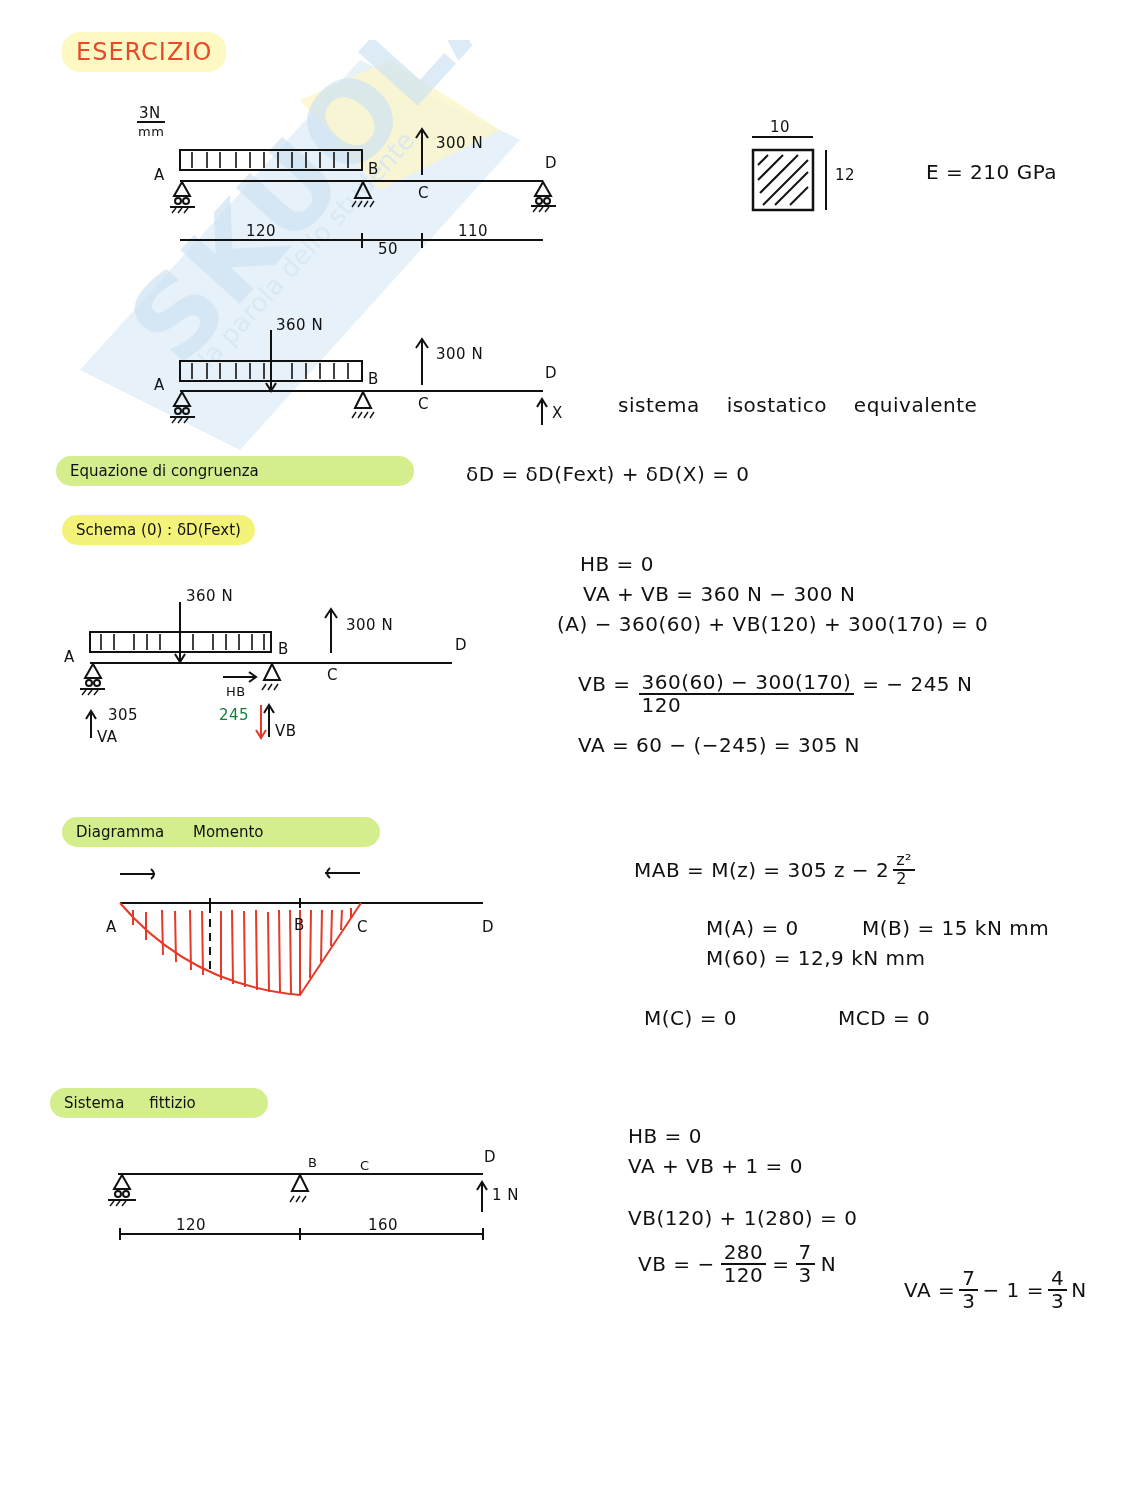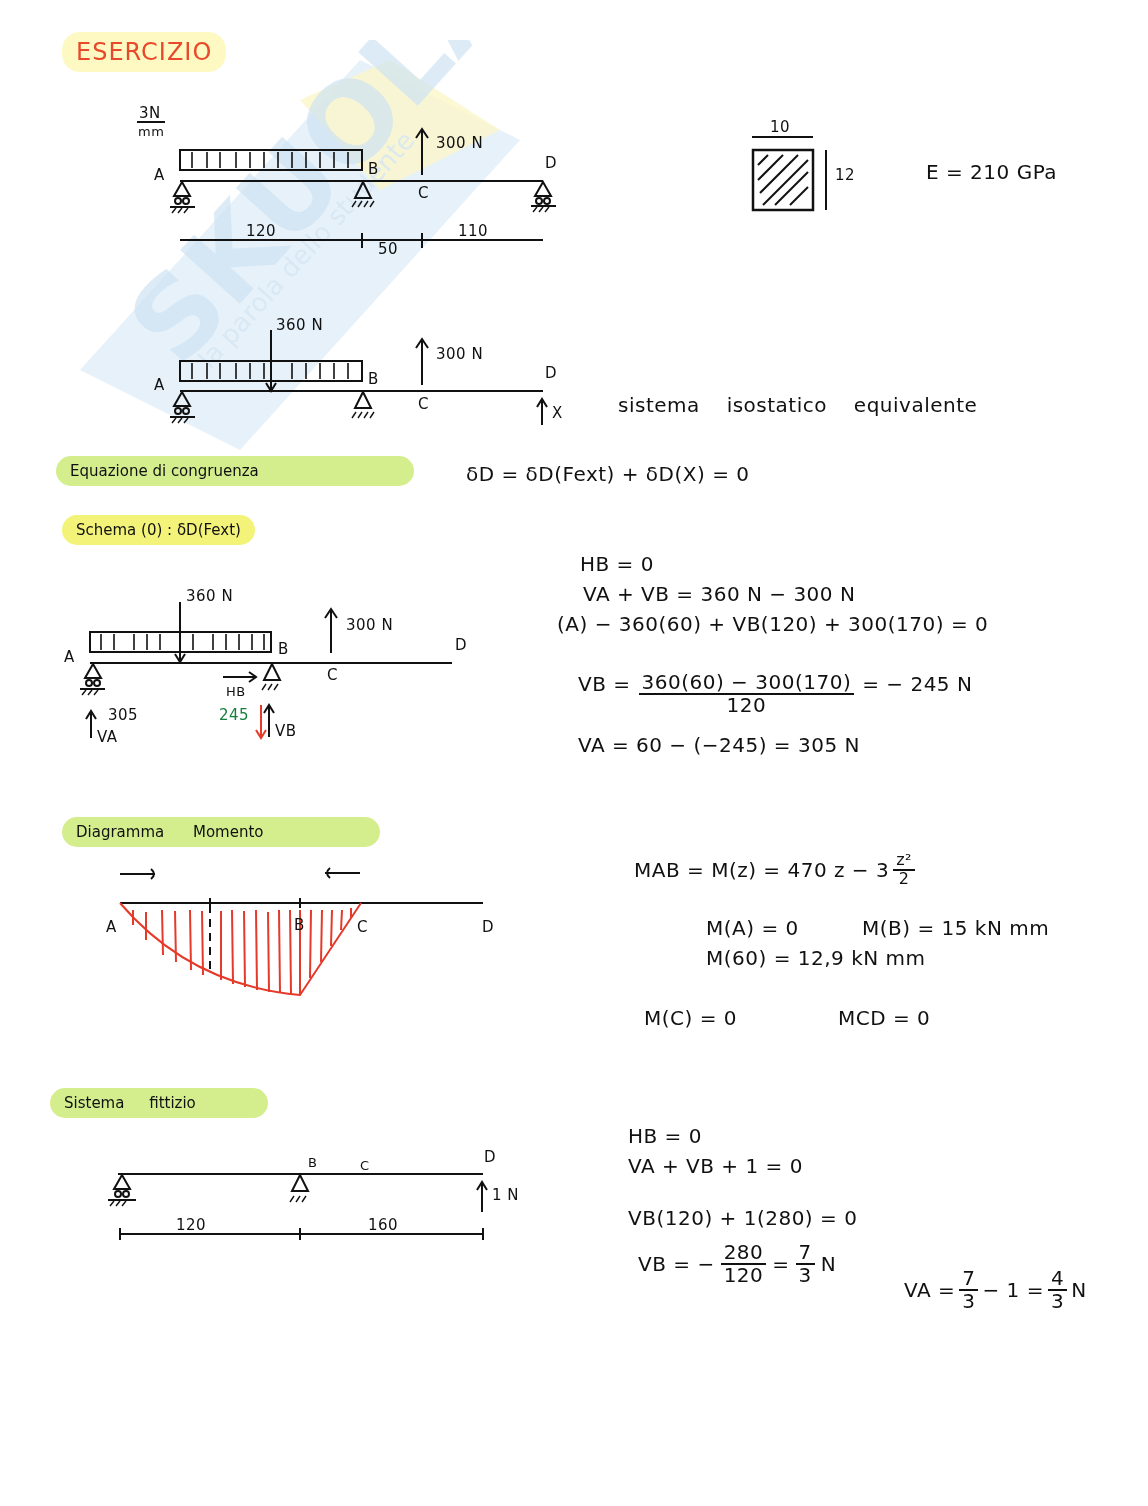--- a/index.html
+++ b/index.html
@@ -9,21 +9,21 @@
   .hw { font-family: "DejaVu Sans", sans-serif; font-size: 20px; color: #111; letter-spacing: 0.5px; }
   .hw-sm { font-size: 15px; }
   .hw-xs { font-size: 13px; }
   .hl { position: absolute; border-radius: 18px; padding: 6px 14px; font-size: 15px;
         font-family: "DejaVu Sans", sans-serif; white-space: nowrap; }
   .hl-green { background: #d4ee8e; color: #111; }
   .hl-yellow { background: #f3f37a; color: #111; }
   .hl-title { background: #fef9c3; color: #e8492a; font-size: 24px; letter-spacing: 1px; }
   .red { color: #15803d; }
   svg.layer { position: absolute; left: 0; top: 0; }
-  .frac { display: inline-flex; flex-direction: column; align-items: center; vertical-align: middle; line-height: 1.05; }
+  .frac { display: inline-flex; flex-direction: column; align-items: flex-start; vertical-align: middle; line-height: 1.05; }
   .frac .num { border-bottom: 2px solid #111; padding: 0 3px; }
   .frac .den { padding: 0 3px; }
   .watermark { position: absolute; left: 60px; top: 40px; width: 480px; height: 420px; pointer-events: none; }
 </style>
 </head>
 <body>
 
 <svg class="watermark" viewBox="0 0 480 420">
   <polygon points="20,330 300,20 460,100 180,410" fill="#dcebf7" opacity="0.7"></polygon>
   <polygon points="240,60 330,20 440,90 320,150" fill="#fbf6c9" opacity="0.8"></polygon>
@@ -286,21 +286,21 @@
       <line x1="342" y1="910" x2="341" y2="930"></line>
     <line x1="351" y1="908" x2="351" y2="918"></line>
   </g>
 </svg>
 <div class="abs hw hw-sm" style="left:106px; top:918px;">A</div>
 <div class="abs hw hw-sm" style="left:294px; top:916px;">B</div>
 <div class="abs hw hw-sm" style="left:357px; top:918px;">C</div>
 <div class="abs hw hw-sm" style="left:482px; top:918px;">D</div>
 
 <div class="abs hw" style="left:634px; top:852px; display:flex; align-items:center; gap:4px;">
-  <span>MAB = M(z) = 470 z − 3</span>
+  <span>MAB = M(z) = 305 z − 2</span>
   <span class="frac" style="font-size:16px;">
     <span class="num">z²</span>
     <span class="den">2</span>
   </span>
 </div>
 <div class="abs hw" style="left:706px; top:916px;">M(A) = 0</div>
 <div class="abs hw" style="left:862px; top:916px;">M(B) = 15 kN mm</div>
 <div class="abs hw" style="left:706px; top:946px;">M(60) = 12,9 kN mm</div>
 <div class="abs hw" style="left:644px; top:1006px;">M(C) = 0</div>
 <div class="abs hw" style="left:838px; top:1006px;">MCD = 0</div>

